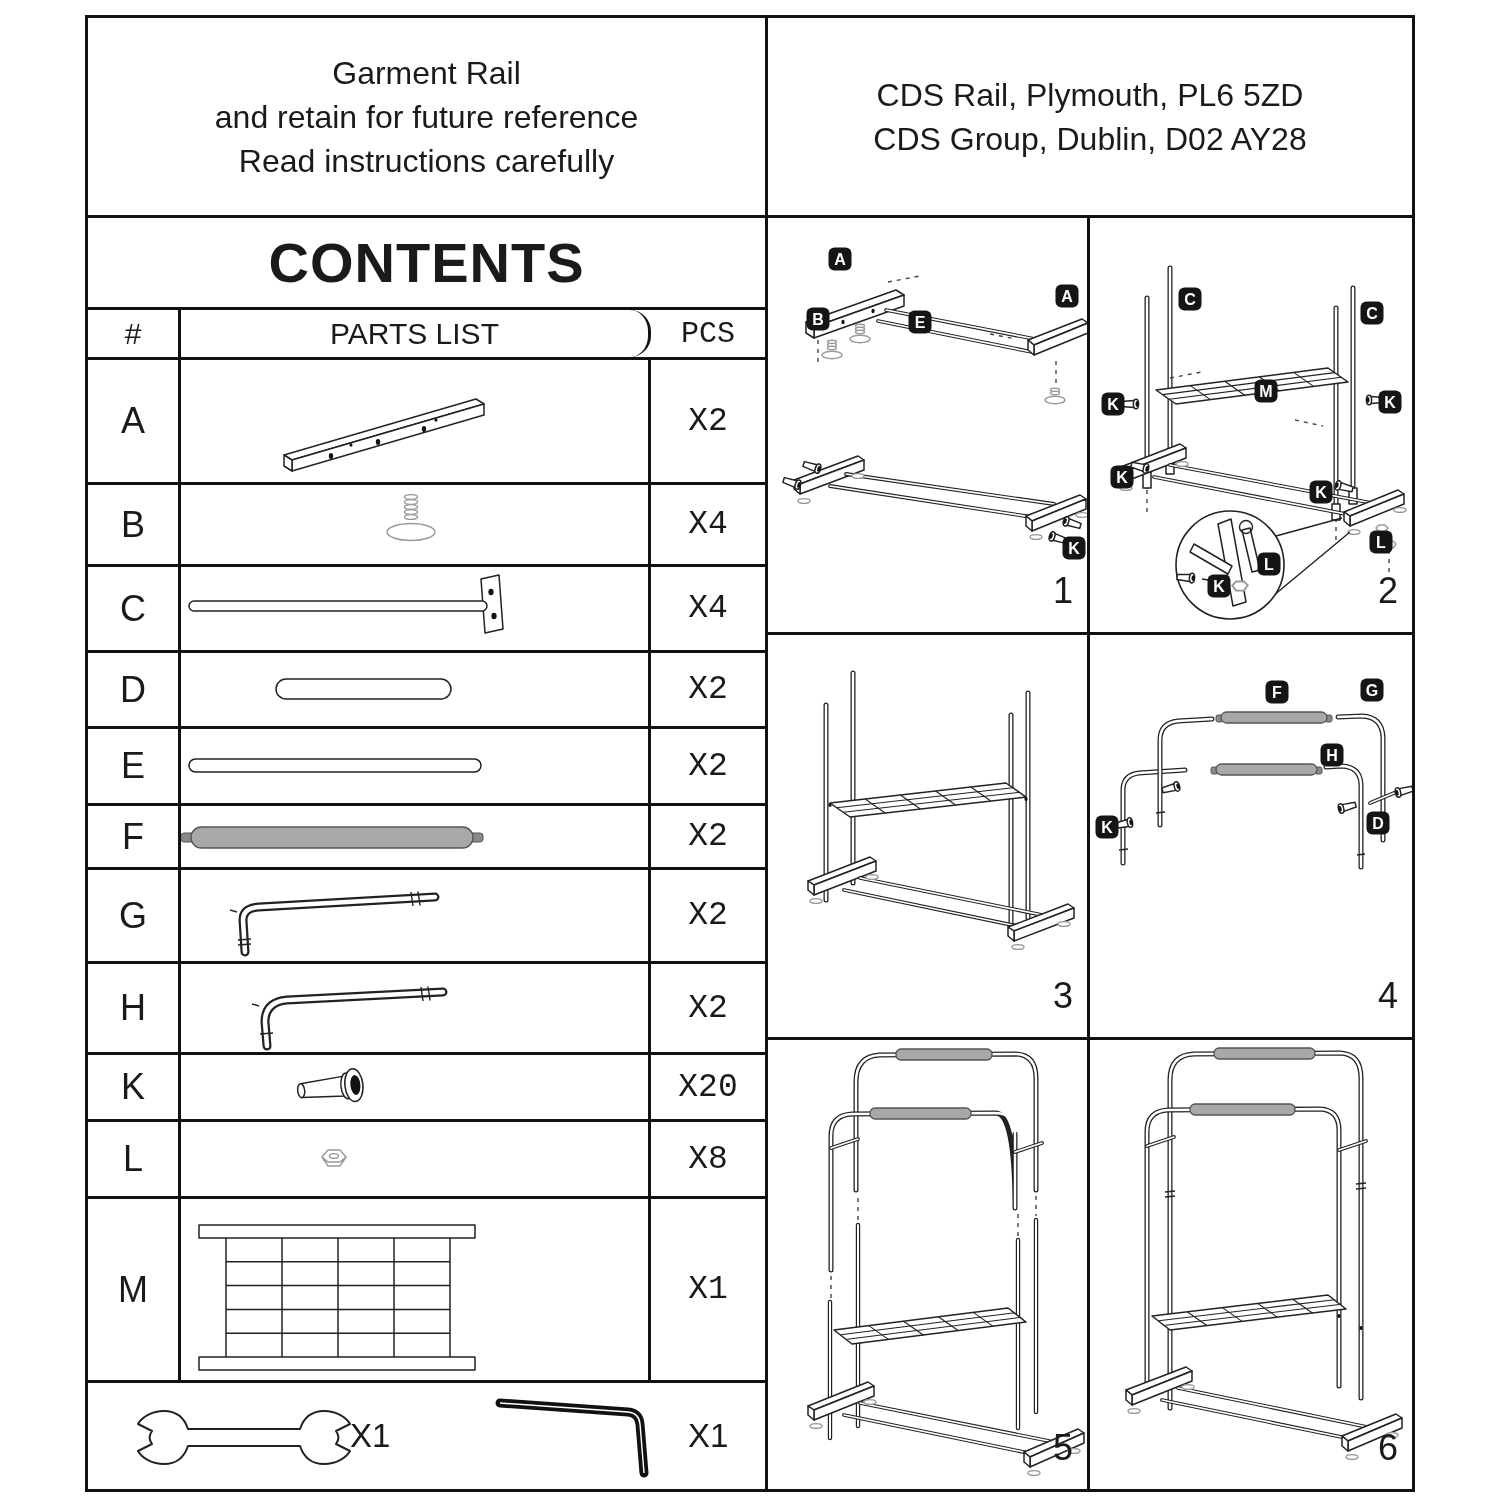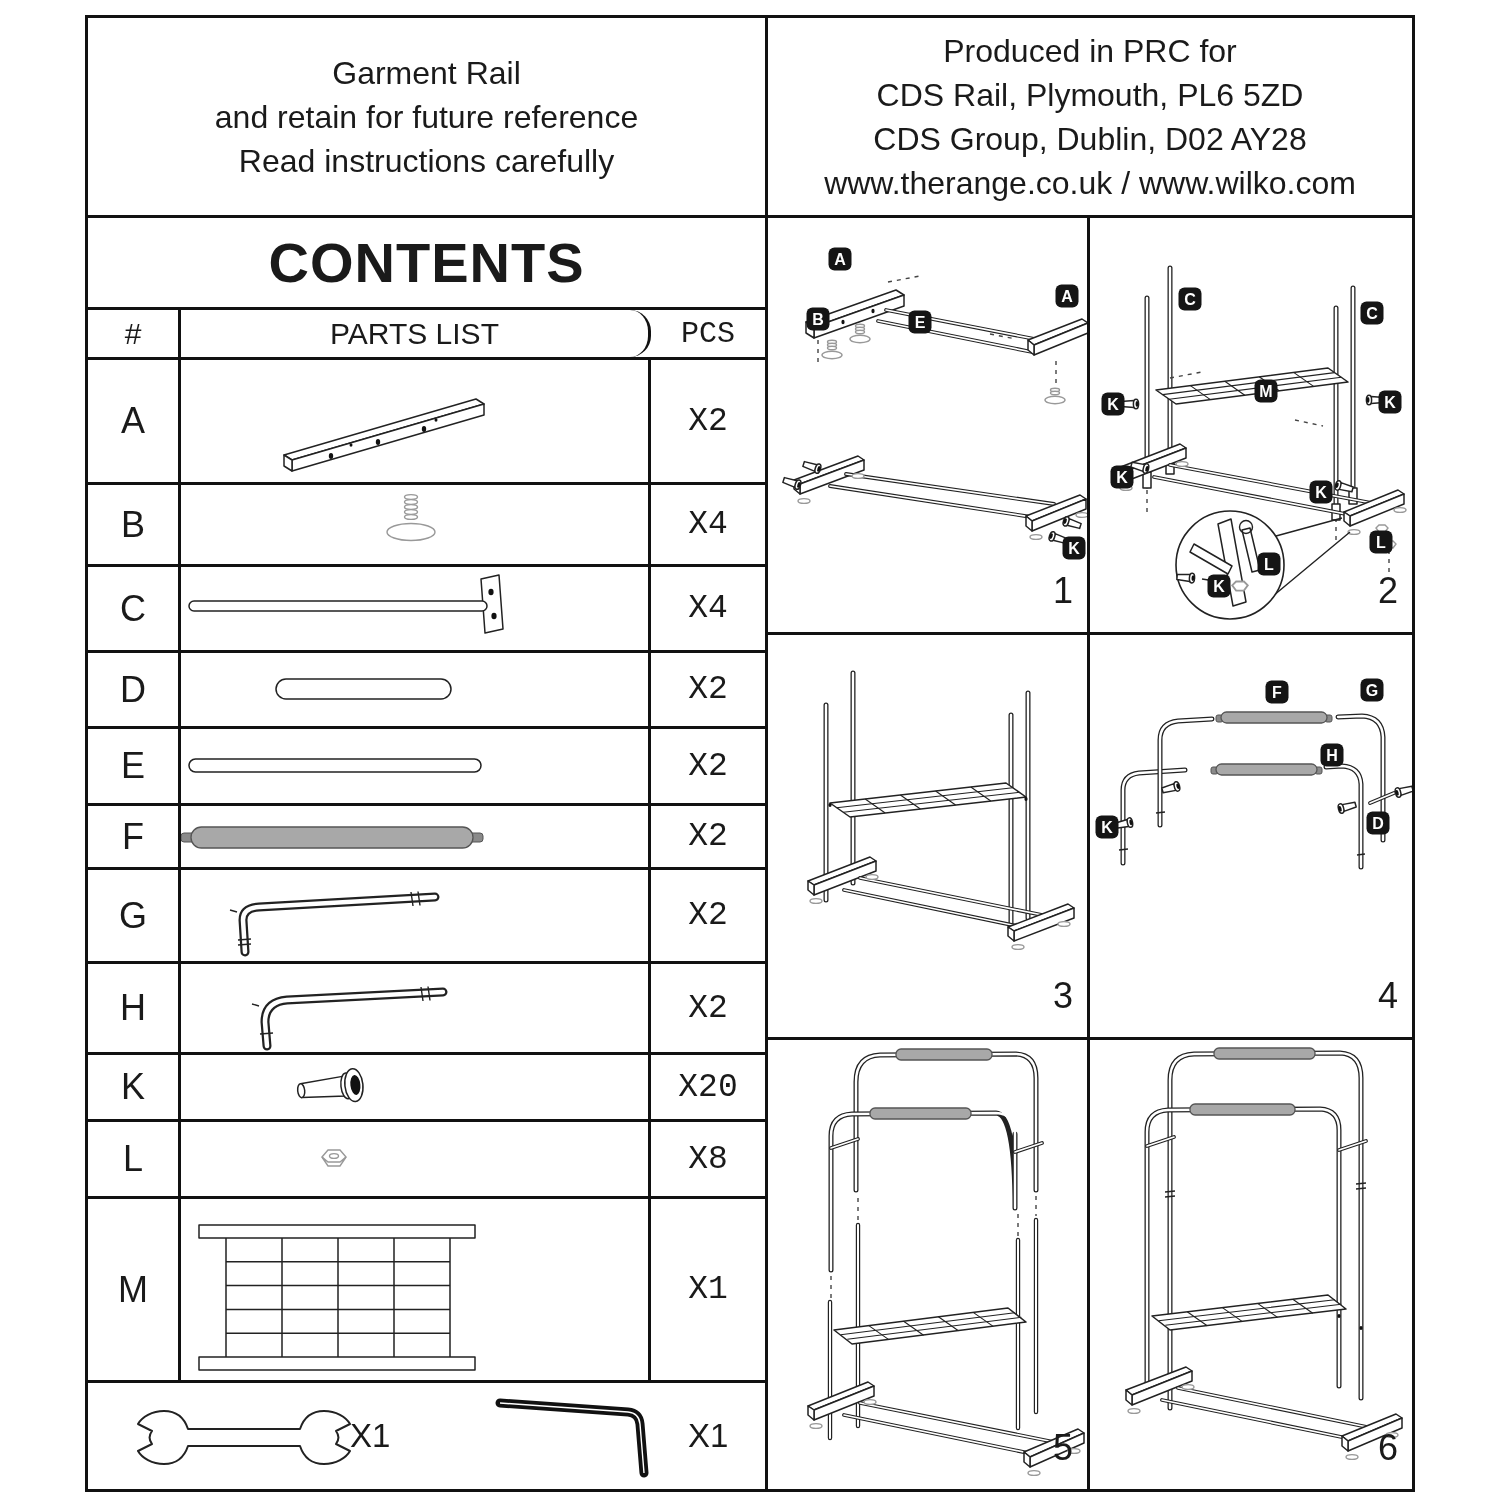--- a/index.html
+++ b/index.html
@@ -218,24 +218,22 @@
           </g>
         </svg>
         <span class="pcslbl" style="left:262px">X1</span>
         <span class="pcslbl" style="left:600px">X1</span>
       </div>
     </div>
   </section>
 
   <section class="panel right">
     <header class="hdr">
-      <div>Produced in PRC for</div>
       <div>CDS Rail, Plymouth, PL6 5ZD</div>
       <div>CDS Group, Dublin, D02 AY28</div>
-      <div>www.therange.co.uk / www.wilko.com</div>
     </header>
 
     <div class="steps">
 
       <div class="step">
         <svg width="322" height="414" viewBox="0 0 322 414">
           <path class="dash" d="M50,122 V148"></path>
           <path class="dash" d="M288,143 V168"></path>
           <path class="dash" d="M120,64 L152,58"></path>
           <path class="dash" d="M222,116 L248,121"></path>

